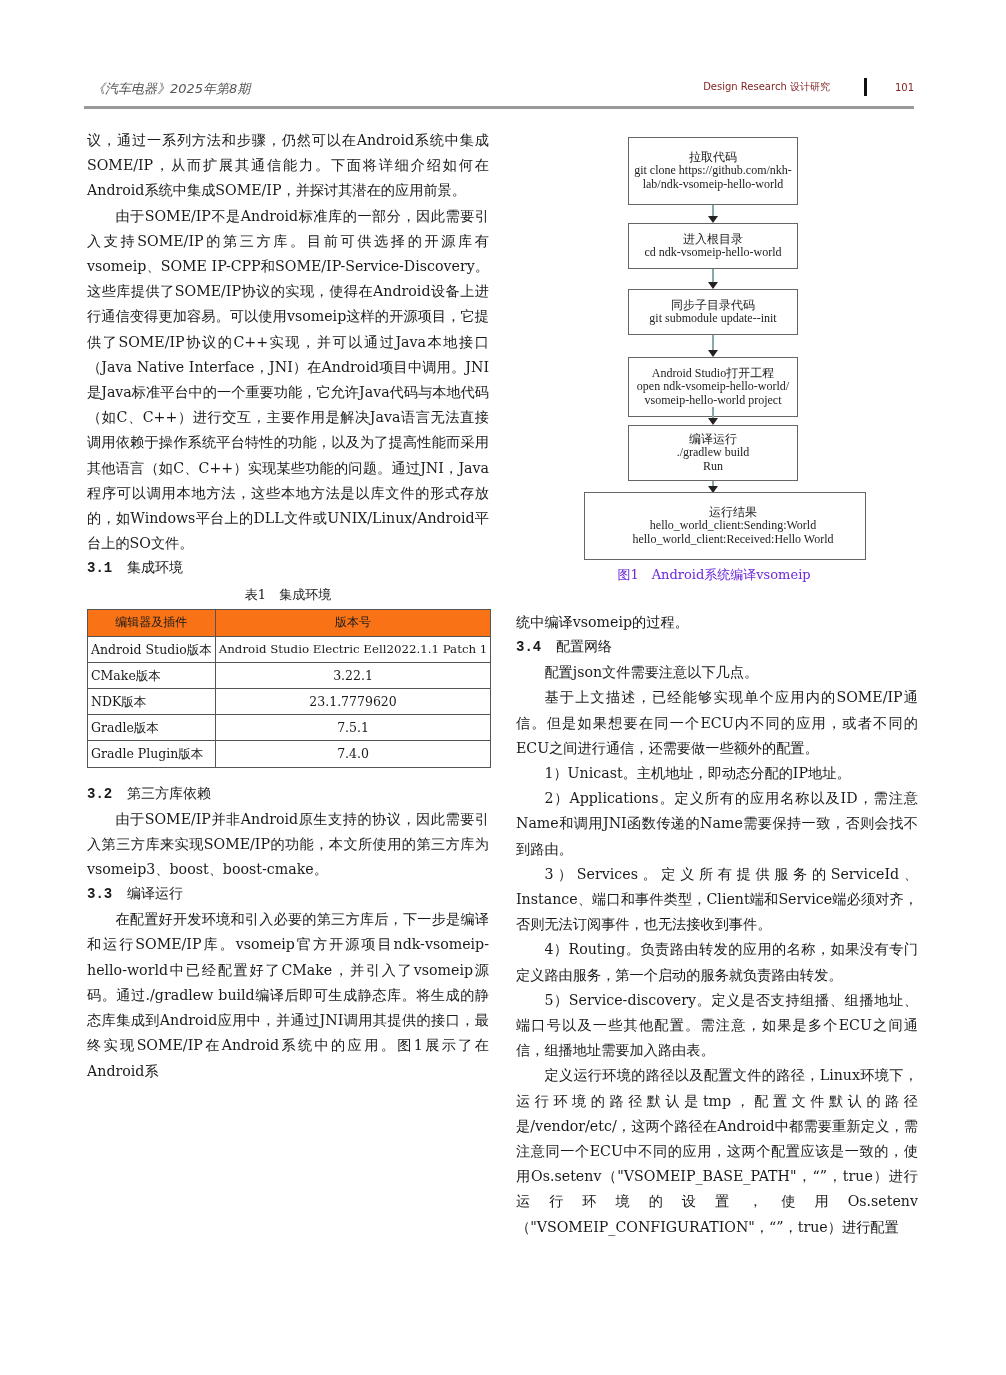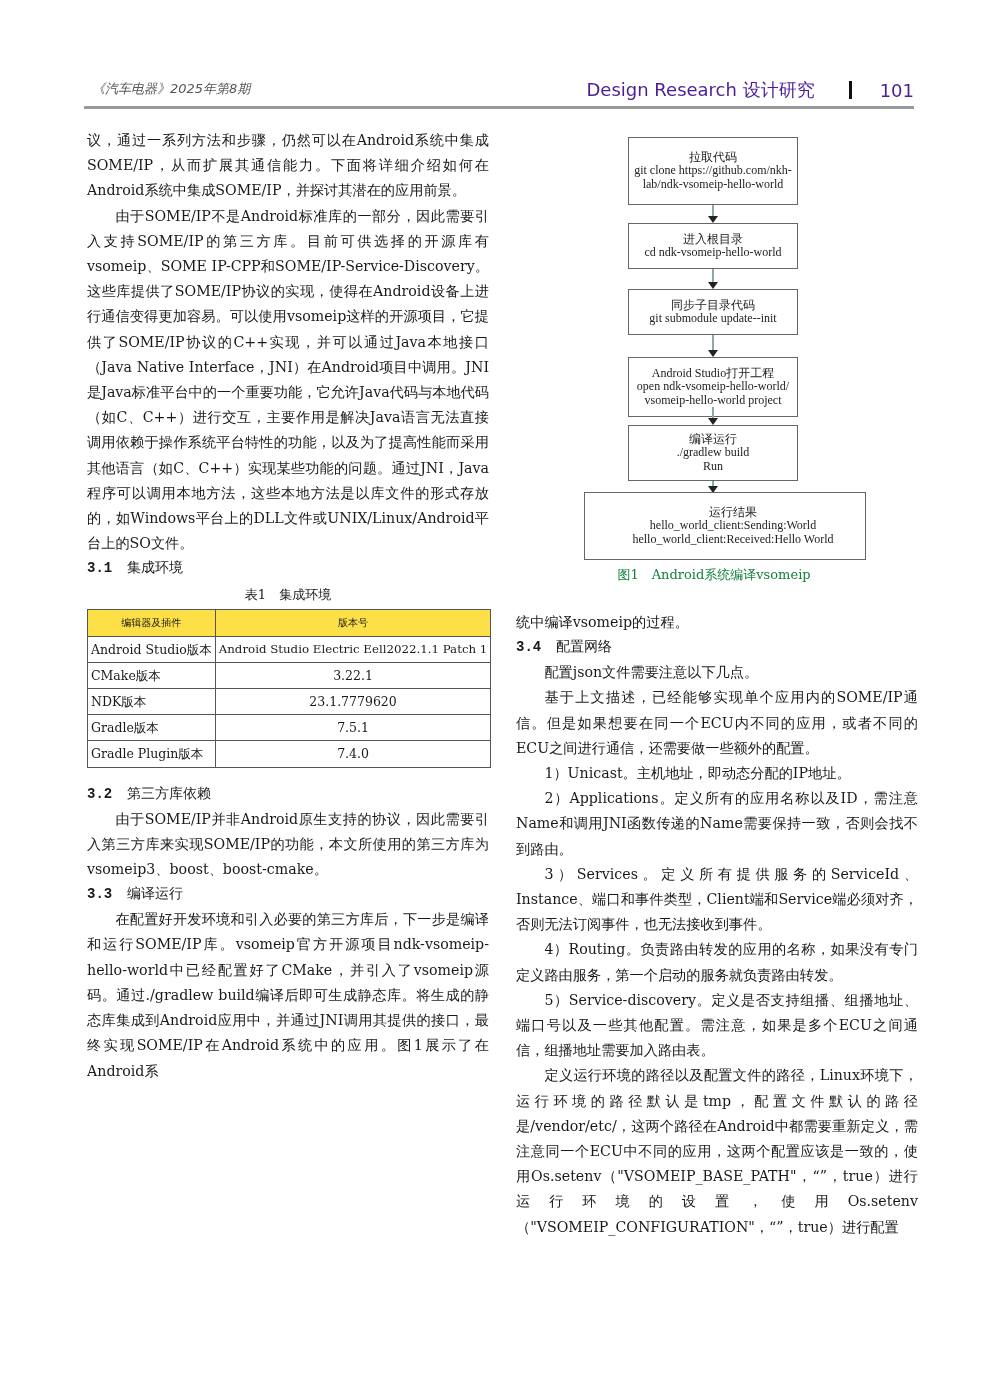--- a/index.html
+++ b/index.html
@@ -1,41 +1,41 @@
 <!DOCTYPE html>
 <html><head>
 <meta charset="utf-8">
 <style>
   * { margin:0; padding:0; box-sizing:border-box; }
   body { width:1006px; height:1375px; background:#fff; position:relative; font-family:"DejaVu Serif","Liberation Serif",serif; color:#1a1a1a; overflow:hidden; }
   .header { position:absolute; left:84px; top:78px; width:830px; height:28px; }
   .header .left { position:absolute; left:8px; top:2px; font-family:"DejaVu Sans","Liberation Sans",sans-serif; font-style:italic; font-size:13px; color:#555; }
-  .header .right { position:absolute; right:0; top:0; font-family:"DejaVu Sans","Liberation Sans",sans-serif; font-size:18px; color:#4c1d95; display:flex; align-items:center;gap:24px; }
+  .header .right { position:absolute; right:0; top:0; font-family:"DejaVu Sans","Liberation Sans",sans-serif; font-size:10px; color:#7f1d1d; display:flex; align-items:center;gap:24px; }
   .header .bar { display:inline-block; width:3px; height:18px; background:#111; margin:0 4px 0 10px; }
   .rule { position:absolute; left:84px; top:106px; width:830px; height:3px; background:#9a9a9a; }
   .col { position:absolute; top:128px; width:402px; font-size:14.2px; line-height:25.2px; text-align:justify; }
   .col.left { left:87px; }
   .col.right { left:516px; top:610px; }
   p { text-indent:2em; }
   p.noindent { text-indent:0; }
   h3 { font-family:Liberation Mono, monospace; font-size:14px; font-weight:bold; line-height:25px; }
   h3 .num { display:inline-block; width:40px; }
   h3 .title { font-weight:normal; }
   .tcap { text-align:center; font-size:13px; line-height:24px; margin-top:2px; }
   table { width:402px; border-collapse:collapse; font-size:12.5px; margin-top:2px; }
   th, td { border:1px solid #555; height:25.5px; padding:0 3px; }
-  th { background:#fde047; font-weight:normal; text-align:center; font-size:10px; }
+  th { background:#f97316; font-weight:normal; text-align:center; font-size:12px; }
   td.c { text-align:center; }
   td.l { white-space:nowrap; width:132px; }
   td.v { white-space:nowrap; font-size:11.8px; }
   .spacer { height:14px; }
   .box { position:absolute; border:1.5px solid #666; background:#fff; text-align:center; font-family:"Liberation Serif","DejaVu Serif",serif; font-size:12px; line-height:13.5px; color:#222; display:flex; flex-direction:column; justify-content:center; }
   .arrow { position:absolute; width:2px; background:#8aa; }
   .arrow::after { content:""; position:absolute; left:-4px; bottom:-2px; border-left:5px solid transparent; border-right:5px solid transparent; border-top:7px solid #222; }
-  .figcap { position:absolute; left:594px; top:566px; width:240px; text-align:center; font-size:13px; color:#15803d; }
+  .figcap { position:absolute; left:594px; top:566px; width:240px; text-align:center; font-size:13px; color:#6d28d9; }
 </style>
 </head>
 <body>
 
 <div class="header">
   <span class="left">《汽车电器》2025年第8期</span>
   <span class="right">
     <span>Design Research 设计研究</span>
     <span class="bar"></span>
     <span>101</span>

